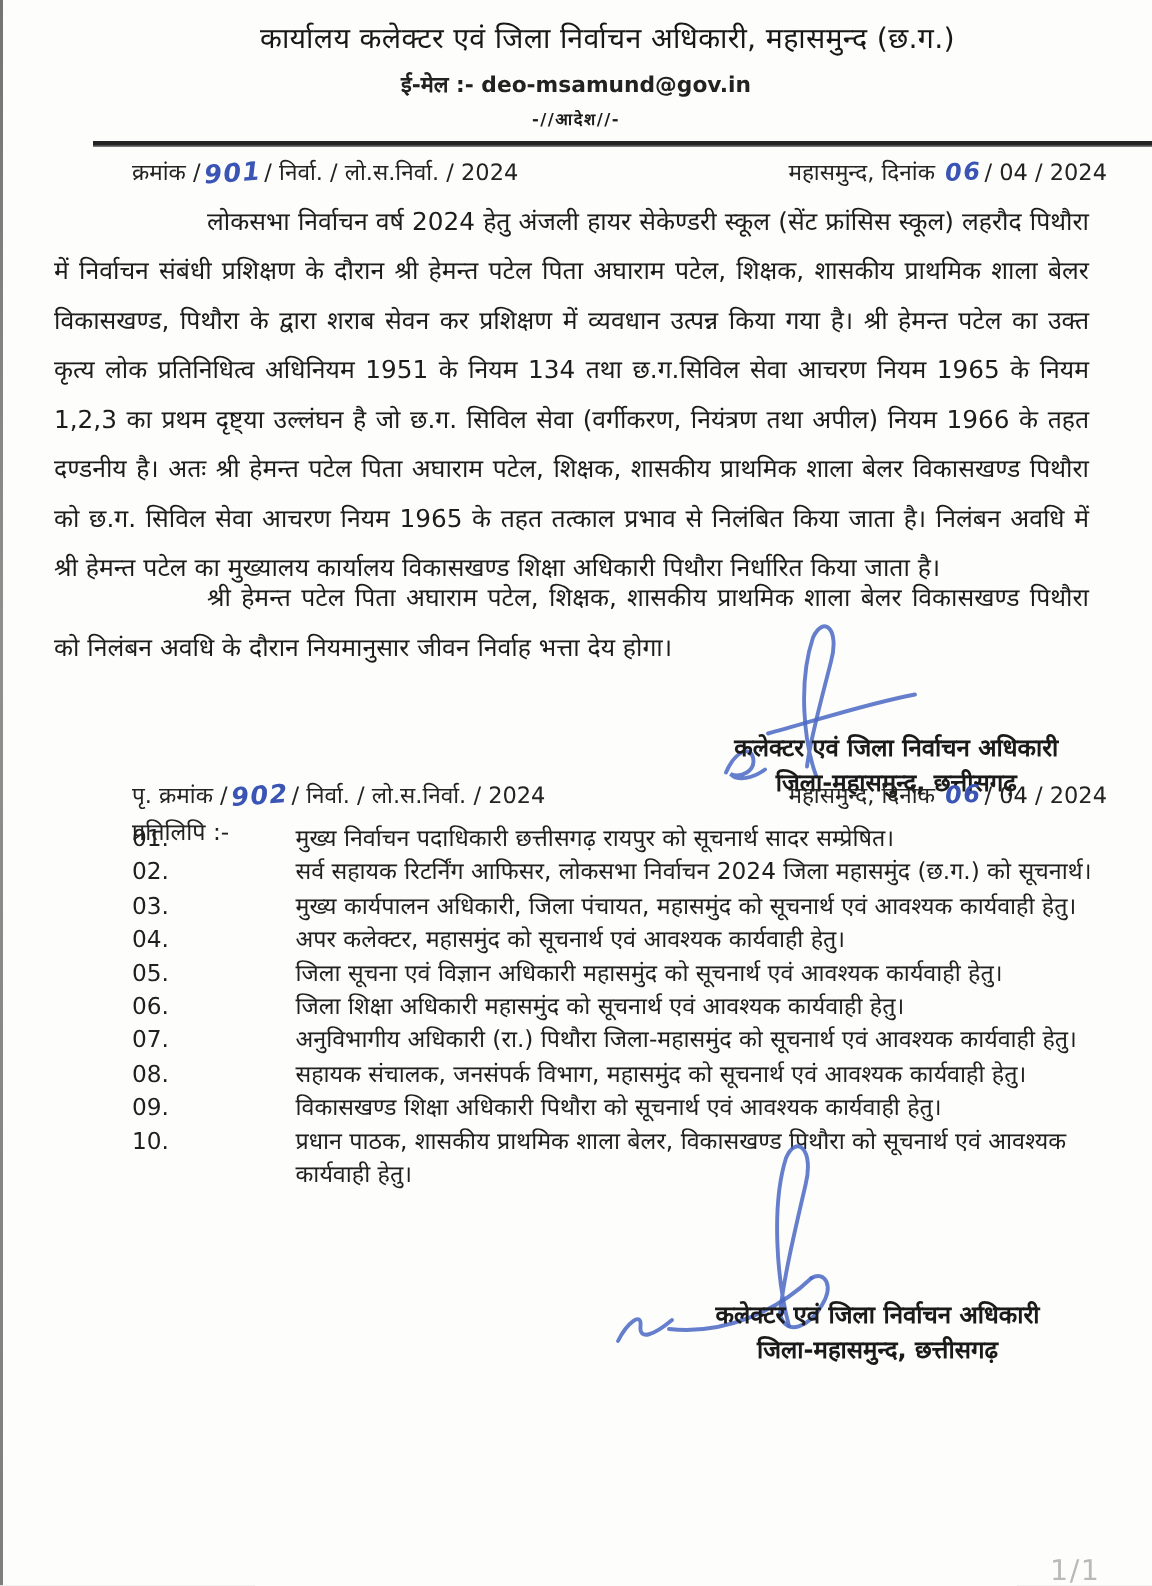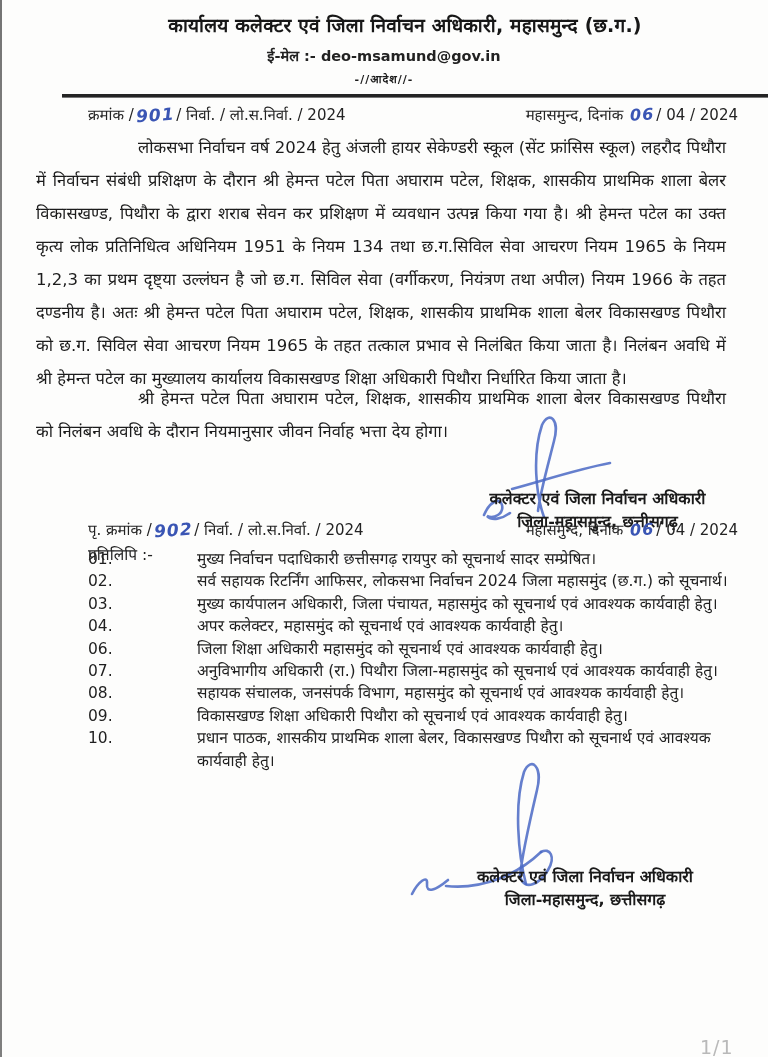--- a/index.html
+++ b/index.html
@@ -12,21 +12,21 @@
     font-family:"DejaVu Sans","Liberation Sans",sans-serif;
     color:#1e1e1e;
   }
   .scan-edge{
     position:absolute;left:0;top:0;width:2px;height:1057px;
     background:linear-gradient(#2a2a2a,#555 40%,#3a3a3a);
     opacity:.65;
   }
   
   .letterhead{position:absolute;top:12px;left:0;right:0;text-align:center;}
-  .office-title{font-size:19px;font-weight:bold;letter-spacing:.2px;color:#171717;padding-left:42px;}
+  .office-title{font-size:19px;font-weight:normal;letter-spacing:.2px;color:#171717;padding-left:42px;}
   .email-line{font-size:14.5px;font-weight:bold;margin-top:7px;color:#222;}
   .order-heading{font-size:11px;font-weight:bold;margin-top:6px;letter-spacing:1px;color:#1b1b1b;}
   .header-rule{
     position:absolute;top:94px;left:62px;right:0;height:3px;
     background:#242424;border-bottom:1px solid #777;
   }
   
   .ref-line{
     position:absolute;left:88px;right:30px;
     display:flex;justify-content:space-between;align-items:baseline;
@@ -118,20 +118,24 @@
       </div>
     <div class="copy-item">
         <span class="copy-num">03.</span>
         <span class="copy-text">मुख्य कार्यपालन अधिकारी, जिला पंचायत, महासमुंद को सूचनार्थ एवं आवश्यक कार्यवाही हेतु।</span>
       </div>
     <div class="copy-item">
         <span class="copy-num">04.</span>
         <span class="copy-text">अपर कलेक्टर, महासमुंद को सूचनार्थ एवं आवश्यक कार्यवाही हेतु।</span>
       </div>
     <div class="copy-item">
+        <span class="copy-num">05.</span>
+        <span class="copy-text">जिला सूचना एवं विज्ञान अधिकारी महासमुंद को सूचनार्थ एवं आवश्यक कार्यवाही हेतु।</span>
+      </div>
+    <div class="copy-item">
         <span class="copy-num">06.</span>
         <span class="copy-text">जिला शिक्षा अधिकारी महासमुंद को सूचनार्थ एवं आवश्यक कार्यवाही हेतु।</span>
       </div>
     <div class="copy-item">
         <span class="copy-num">07.</span>
         <span class="copy-text">अनुविभागीय अधिकारी (रा.) पिथौरा जिला-महासमुंद को सूचनार्थ एवं आवश्यक कार्यवाही हेतु।</span>
       </div>
     <div class="copy-item">
         <span class="copy-num">08.</span>
         <span class="copy-text">सहायक संचालक, जनसंपर्क विभाग, महासमुंद को सूचनार्थ एवं आवश्यक कार्यवाही हेतु।</span>

